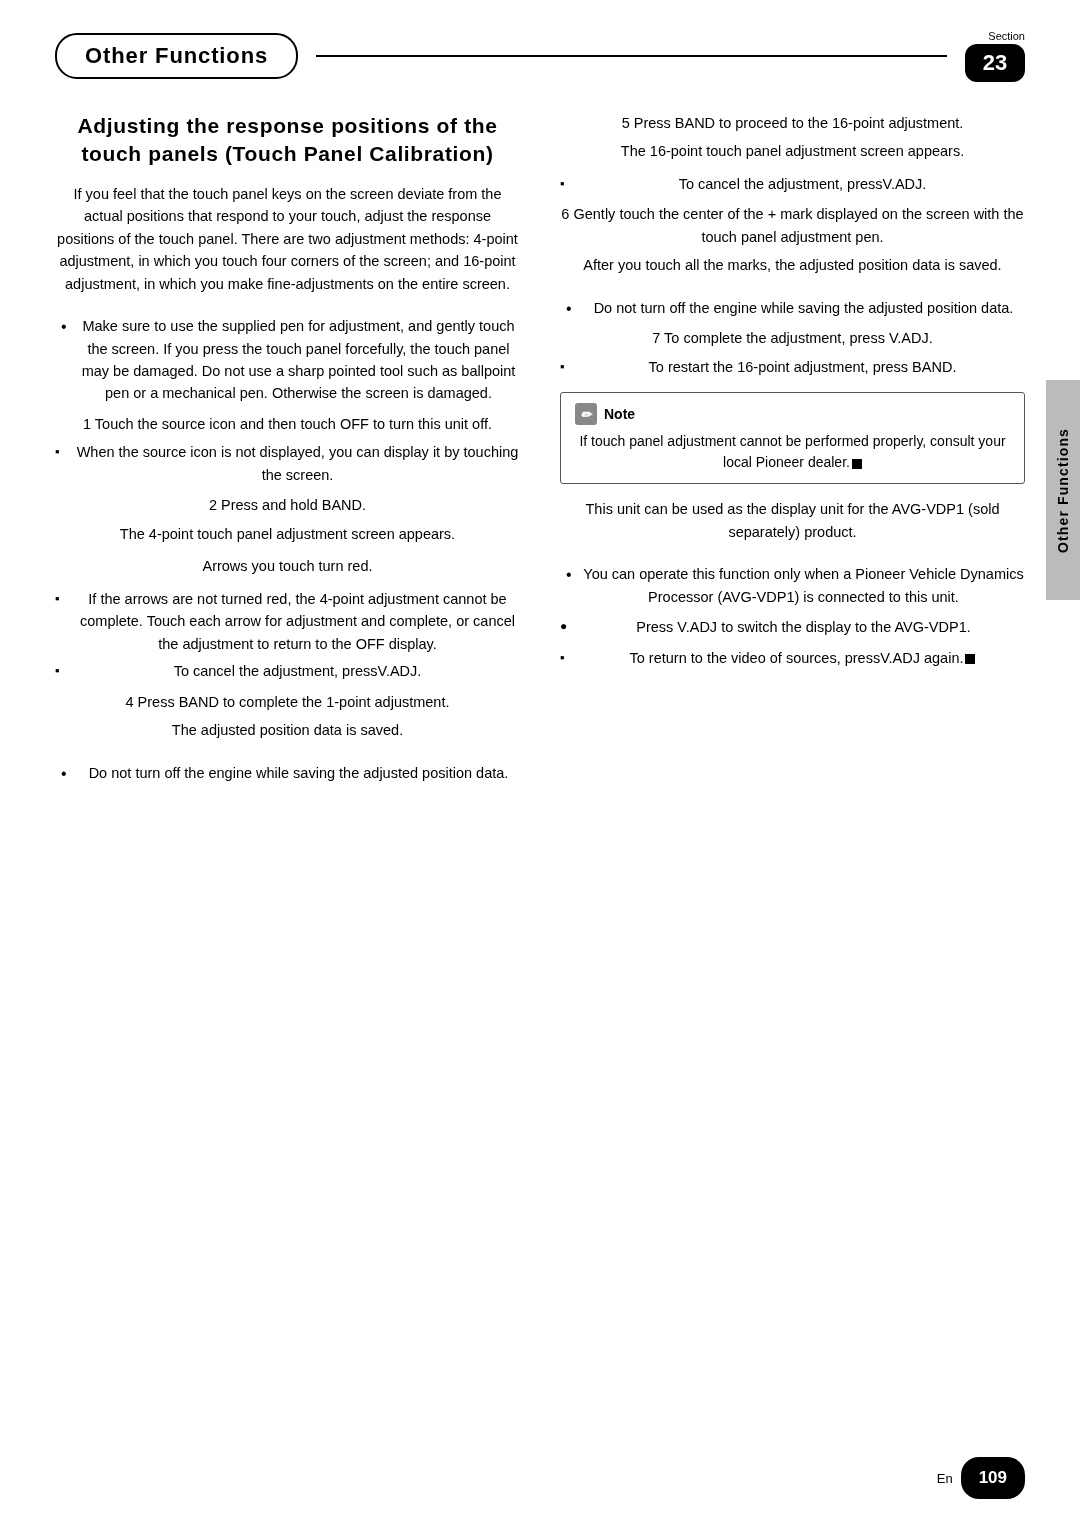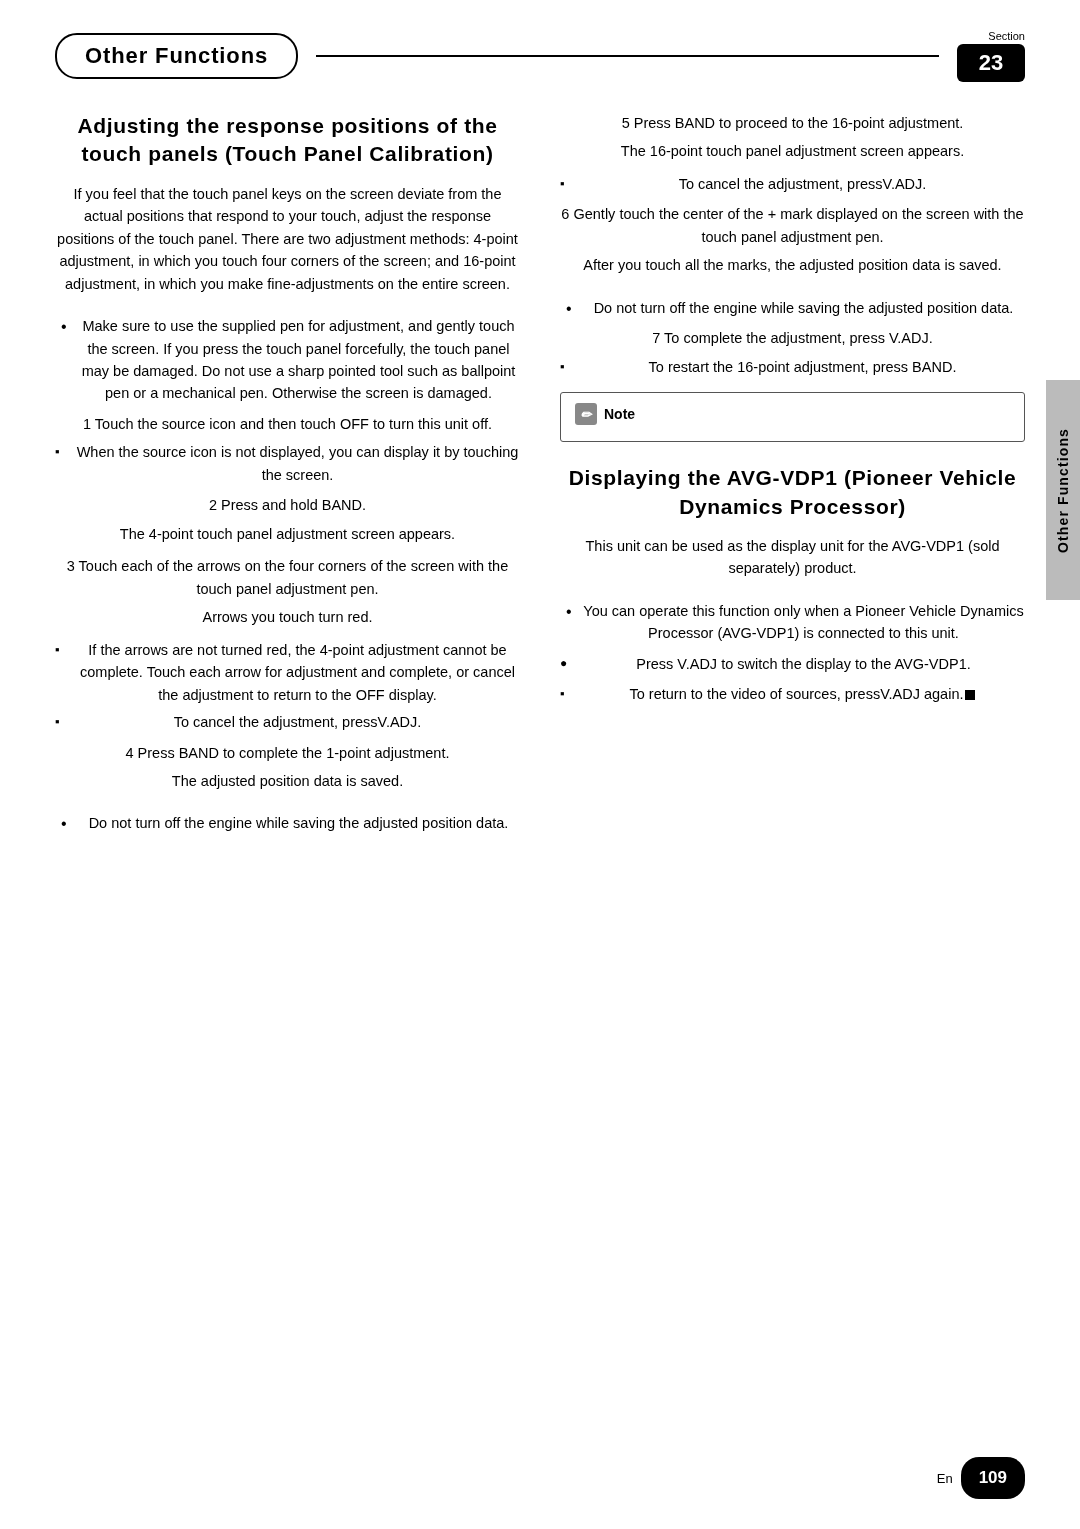--- a/index.html
+++ b/index.html
@@ -50,26 +50,26 @@
       right: 55px;
       top: 18px;
       color: #000;
     }
 
     .header-section-number {
       background: #000;
       color: #fff;
       font-size: 22px;
       font-weight: bold;
-      width: 68px;
+      width: 60px;
       height: 38px;
       display: flex;
       align-items: center;
       justify-content: center;
-      border-radius: 6px;
+      border-radius: 12px;
     }
 
     
     .columns {
       display: flex;
       gap: 40px;
       text-align: center;
     }
 
     .col-left {
@@ -295,21 +295,20 @@
       </ul>
 
       <p class="numbered-item">1   Touch the source icon and then touch OFF to turn this unit off.</p>
       <ul class="sq-bullet-list">
         <li>When the source icon is not displayed, you can display it by touching the screen.</li>
       </ul>
 
       <p class="numbered-item">2   Press and hold BAND.</p>
       <p class="body-text">The 4-point touch panel adjustment screen appears.</p>
 
-      <p class="numbered-item">3   Touch each of the arrows on the four corners of the screen with the touch panel adjustment pen.</p>
       <p class="body-text">Arrows you touch turn red.</p>
       <ul class="sq-bullet-list">
         <li>If the arrows are not turned red, the 4-point adjustment cannot be complete. Touch each arrow for adjustment and complete, or cancel the adjustment to return to the OFF display.</li>
         <li>To cancel the adjustment, pressV.ADJ.</li>
       </ul>
 
       <p class="numbered-item">4   Press BAND to complete the 1-point adjustment.</p>
       <p class="body-text">The adjusted position data is saved.</p>
       <ul class="bullet-list">
         <li>Do not turn off the engine while saving the adjusted position data.</li>
@@ -334,23 +333,25 @@
       <p class="numbered-item">7   To complete the adjustment, press V.ADJ.</p>
       <ul class="sq-bullet-list">
         <li>To restart the 16-point adjustment, press BAND.</li>
       </ul>
 
       <div class="note-box">
         <div class="note-header">
           <div class="note-icon">✏</div>
           <span>Note</span>
         </div>
+        <p class="note-text">
+          <span>If touch panel adjustment cannot be performed properly, consult your local Pioneer dealer.</span><span class="end-marker"></span>
+        </p>
       </div>
 
-      <h2 class="section-heading" style="margin-top: 22px;">Displaying the AVG-VDP1 (Pioneer Vehicle Dynamics Processor)</h2>
 
       <p class="body-text">This unit can be used as the display unit for the AVG-VDP1 (sold separately) product.</p>
 
       <ul class="bullet-list">
         <li>You can operate this function only when a Pioneer Vehicle Dynamics Processor (AVG-VDP1) is connected to this unit.</li>
       </ul>
 
       <ul class="circle-bullet-list">
         <li>
           <span>Press V.ADJ to switch the display to the AVG-VDP1.</span>

